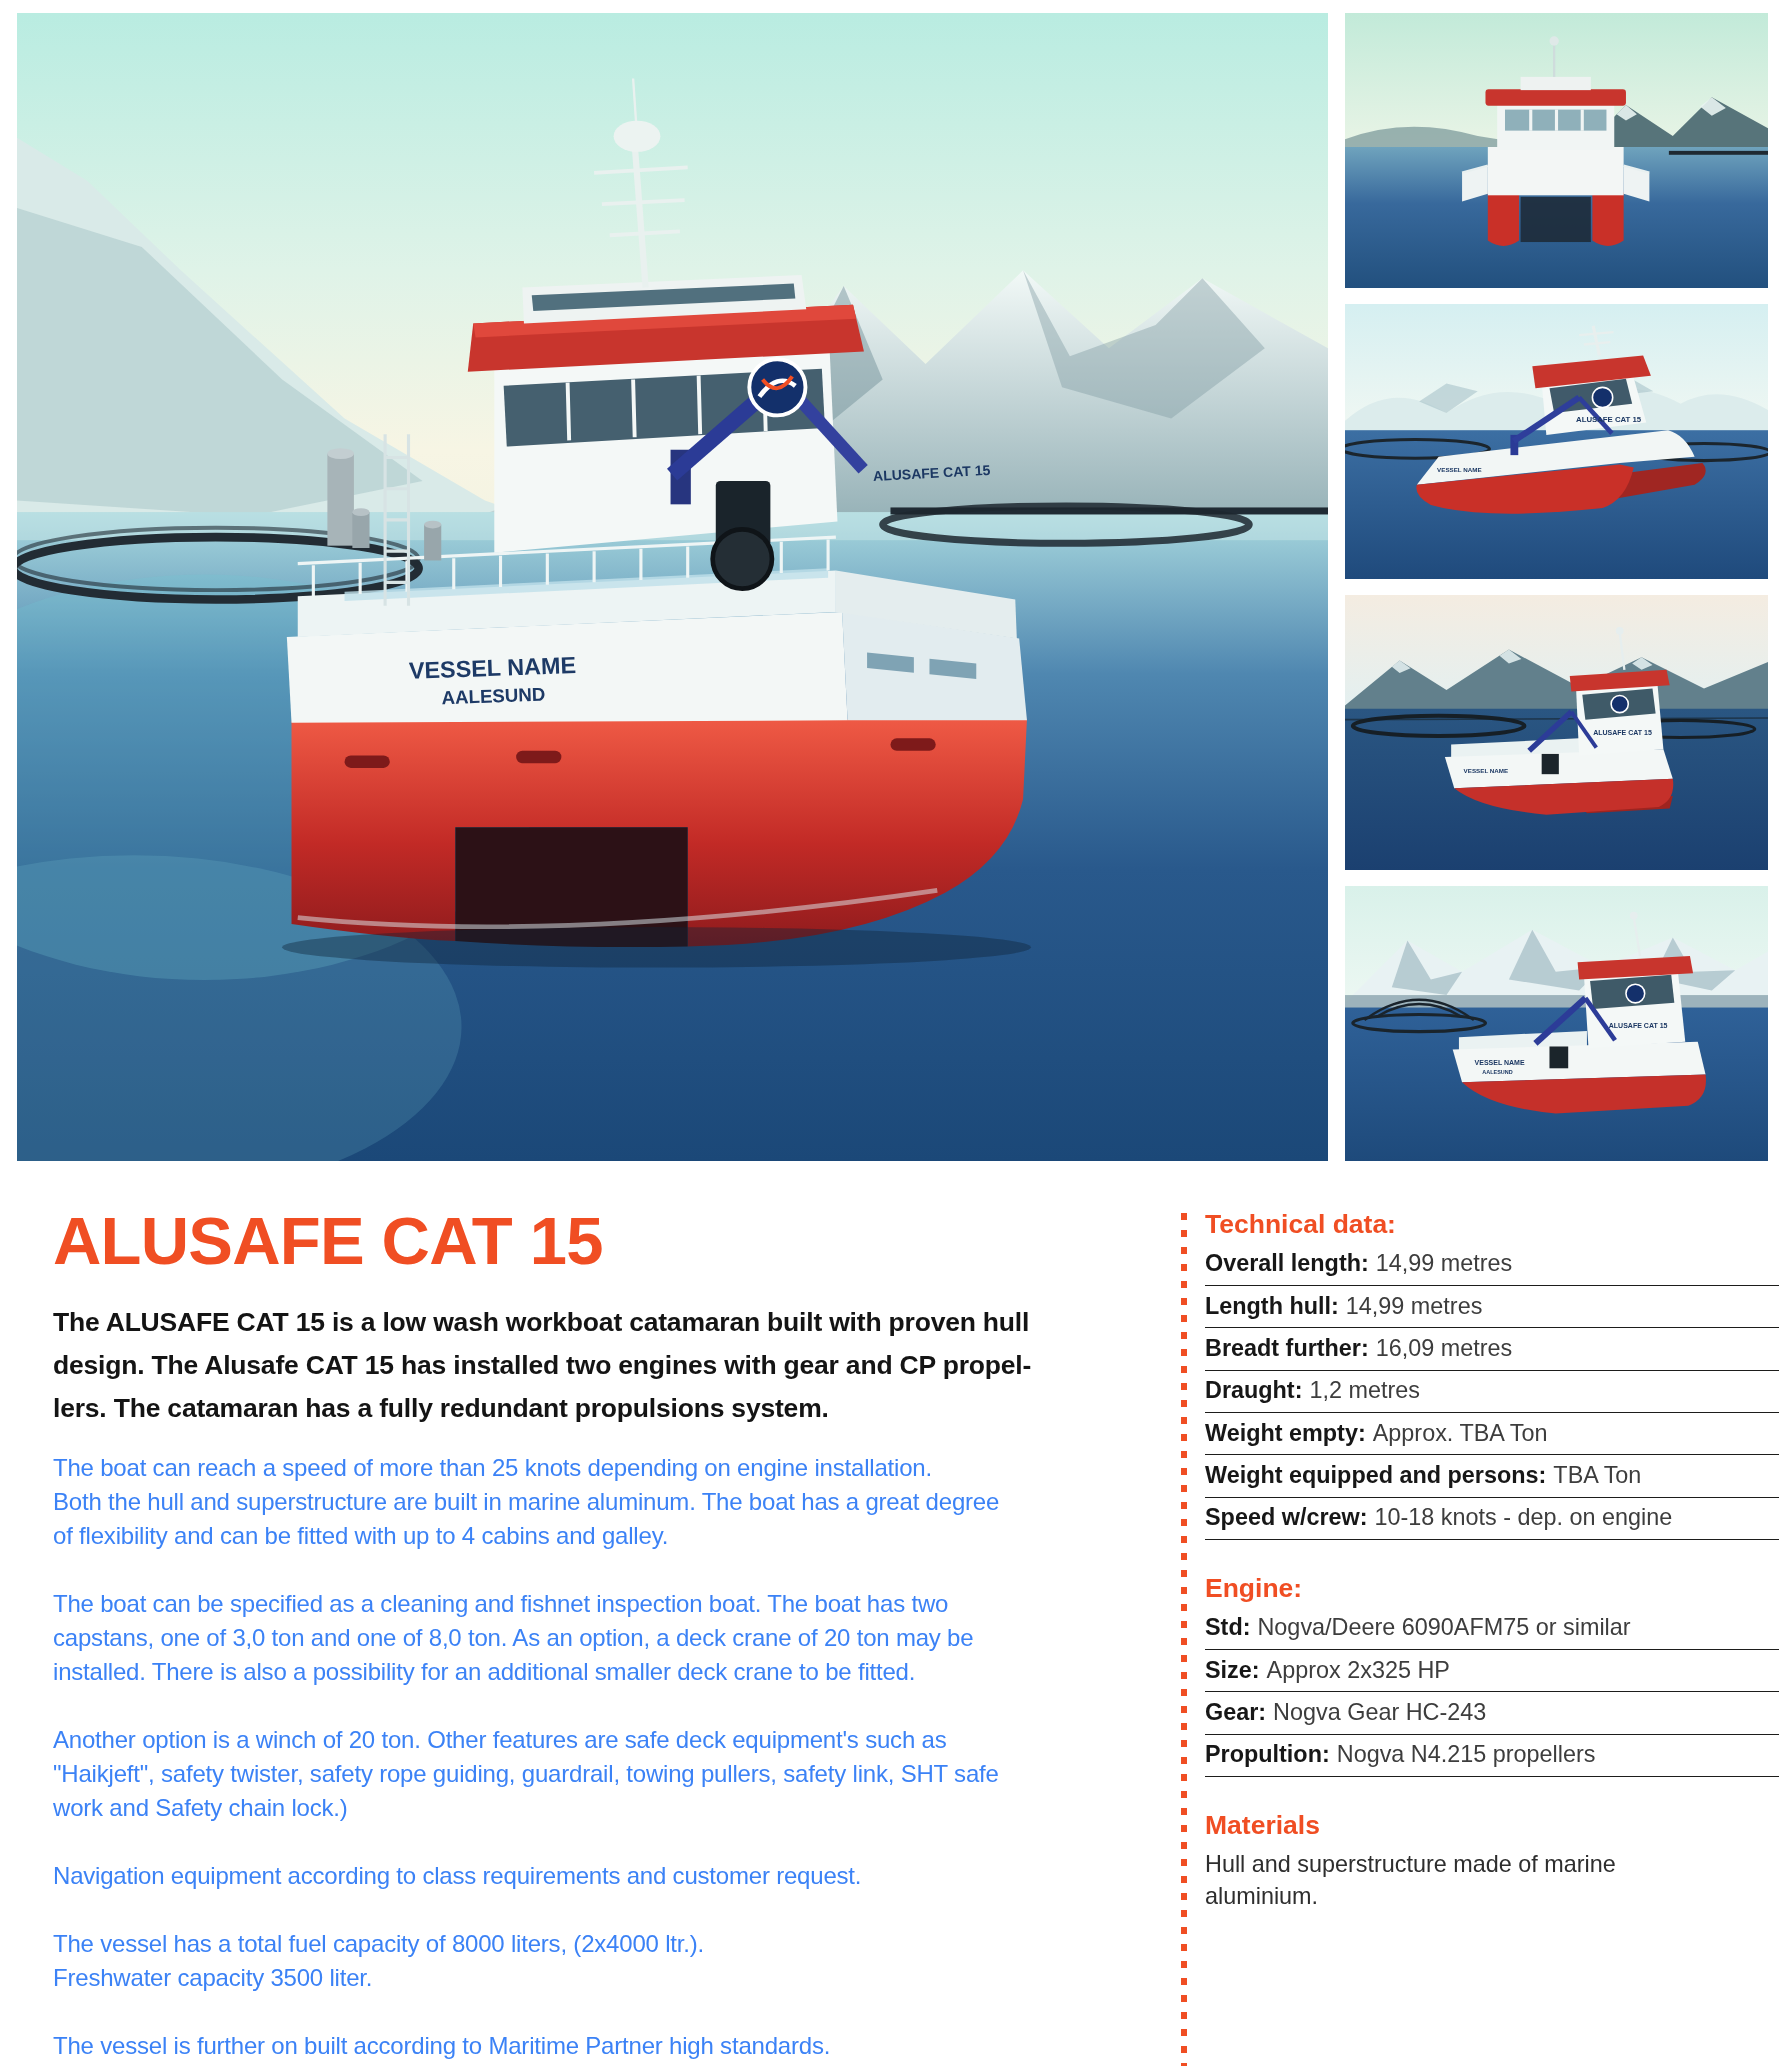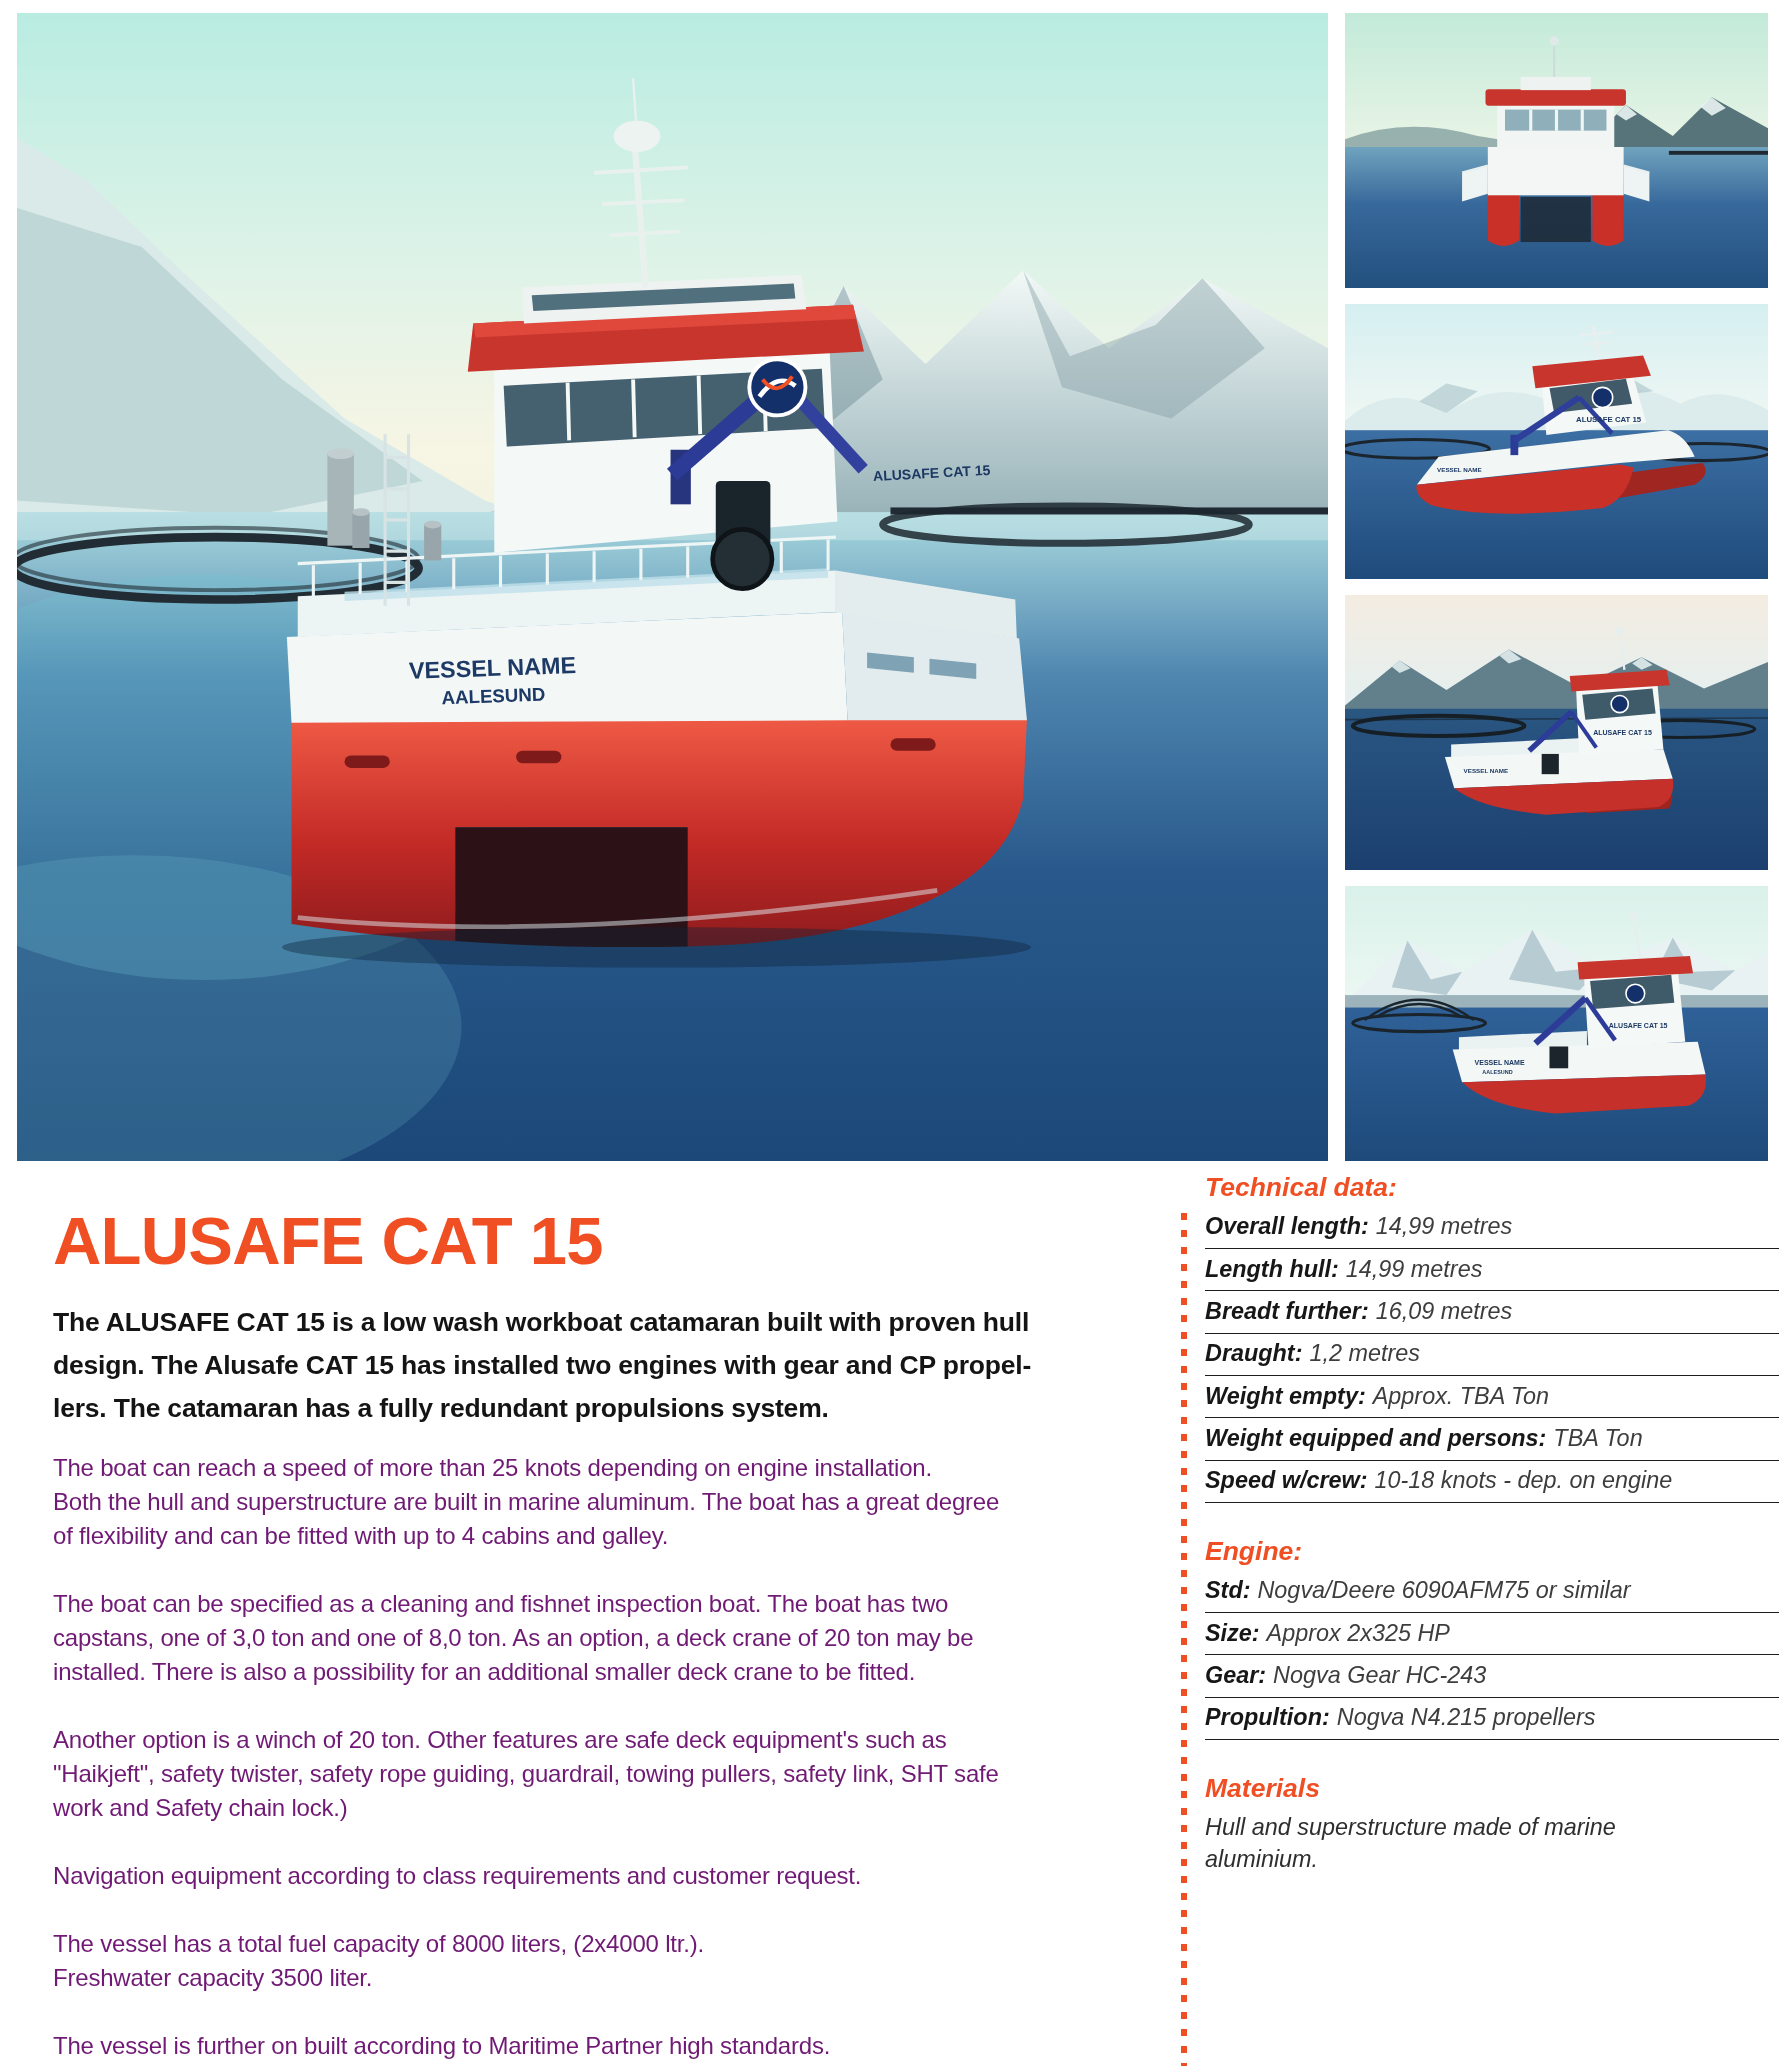--- a/index.html
+++ b/index.html
@@ -10,27 +10,27 @@
   .thumbs{position:absolute;left:1345px;top:12.5px;width:423px;height:1148px;
           display:flex;flex-direction:column;justify-content:space-between;}
   .thumb{width:423px;height:275px;}
   .thumb svg{display:block;width:100%;height:100%;}
 
   .article{position:absolute;left:53px;top:1207px;width:1115px;}
   .article h1{margin:0 0 26.5px 0;font-size:67px;font-weight:bold;letter-spacing:-0.8px;
               color:#f04e23;line-height:1.0;}
   .intro{margin:0 0 21px 0;font-size:26.5px;font-weight:bold;color:#141414;
          line-height:43px;white-space:pre-line;letter-spacing:-0.2px;}
-  .para{margin:8px 0 34px 0;font-size:24px;color:#701a75;line-height:34px;
+  .para{margin:8px 0 34px 0;font-size:24px;color:#3b82f6;line-height:34px;
         white-space:pre-line;letter-spacing:-0.2px;}
 
   .dotted-rule{position:absolute;left:1181px;top:1213px;width:5.5px;height:853px;
         background:repeating-linear-gradient(to bottom,#f04e23 0 7px,transparent 7px 17px);}
 
-  .sidebar{position:absolute;left:1205px;top:1173px;width:574px;font-style:italic;}
+  .sidebar{position:absolute;left:1205px;top:1210px;width:574px;}
   .side-head{margin:34px 0 4.7px 0;font-size:26.5px;font-weight:bold;color:#f04e23;line-height:1.1;}
   .side-head.first{margin-top:0;}
   .spec-row{border-bottom:1.6px solid #1d1d1b;padding:5.5px 0 7.8px 0;font-size:23.4px;line-height:28px;}
   .spec-row .lbl{font-weight:bold;color:#171717;}
   .spec-row .val{color:#3d3d3d;margin-left:7px;}
   .side-text{margin:7.8px 0 0 0;font-size:23.4px;line-height:32px;color:#2e2e2e;max-width:452px;}
 </style>
 </head>
 <body>
 

